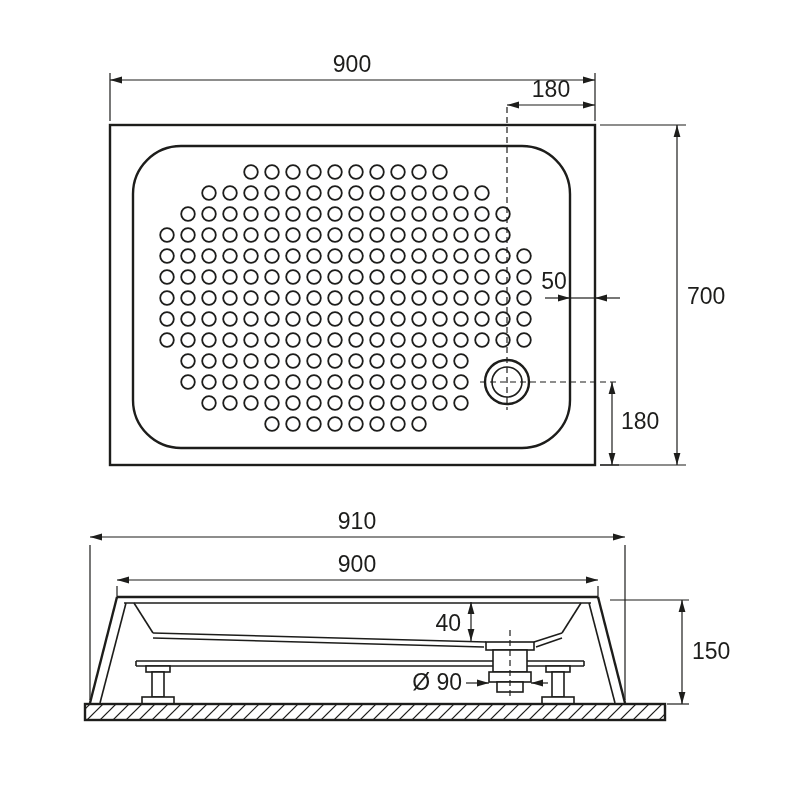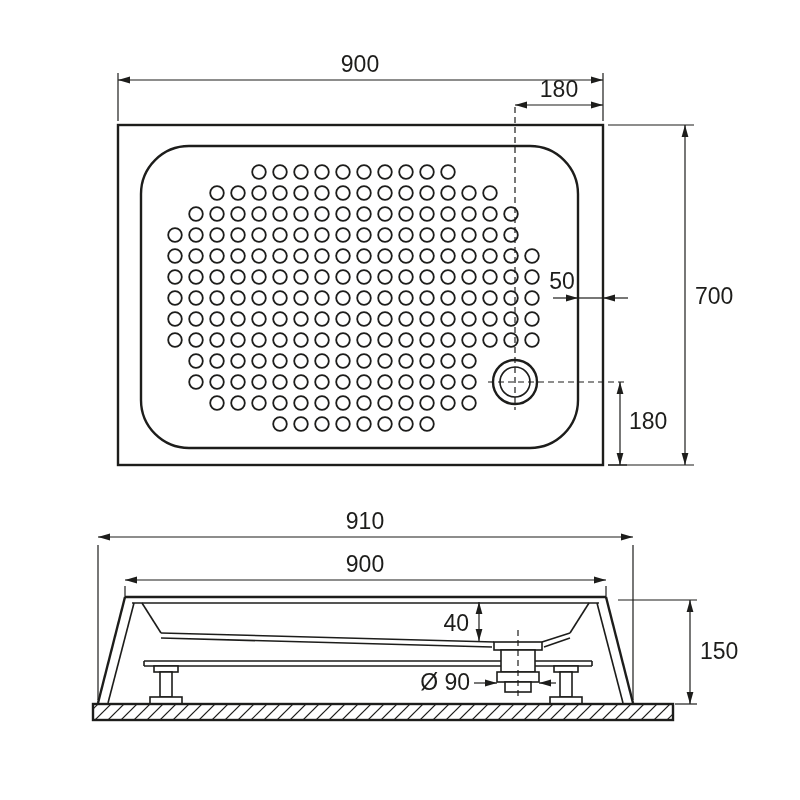--- a/index.html
+++ b/index.html
@@ -1,17 +1,17 @@
 <!DOCTYPE html>
 <html style="--ink: #1d1d1b; --bg: #ffffff;"><head>
 <meta charset="utf-8">
 <style>
   :root { --ink:#1d1d1b; --bg:#ffffff; }
   html,body { margin:0; padding:0; background:var(--bg); }
-  .canvas { width:704px; height:800px; background:var(--bg); font-family:"Liberation Sans", sans-serif;padding-left:8px; }
+  .canvas { width:704px; height:800px; background:var(--bg); font-family:"Liberation Sans", sans-serif; }
   svg { display:block; }
   .outline { fill:none; stroke:var(--ink); stroke-width:2.4; }
   .thin    { fill:none; stroke:var(--ink); stroke-width:1.6; }
   .thinw   { fill:#ffffff; stroke:var(--ink); stroke-width:1.6; }
   .dim     { fill:none; stroke:var(--ink); stroke-width:1.2; }
   .dash    { fill:none; stroke:var(--ink); stroke-width:1.2; stroke-dasharray:6 4; }
   .dimtext { font-family:"Liberation Sans", sans-serif; font-size:23px; fill:var(--ink); stroke:none; }
   [data-name="anti-slip-dots"] circle { fill:#ffffff; stroke:var(--ink); stroke-width:1.8; }
   [data-name="floor-hatch"] line { stroke:var(--ink); stroke-width:1.1; }
   #arr path { fill:var(--ink); stroke:none; }

